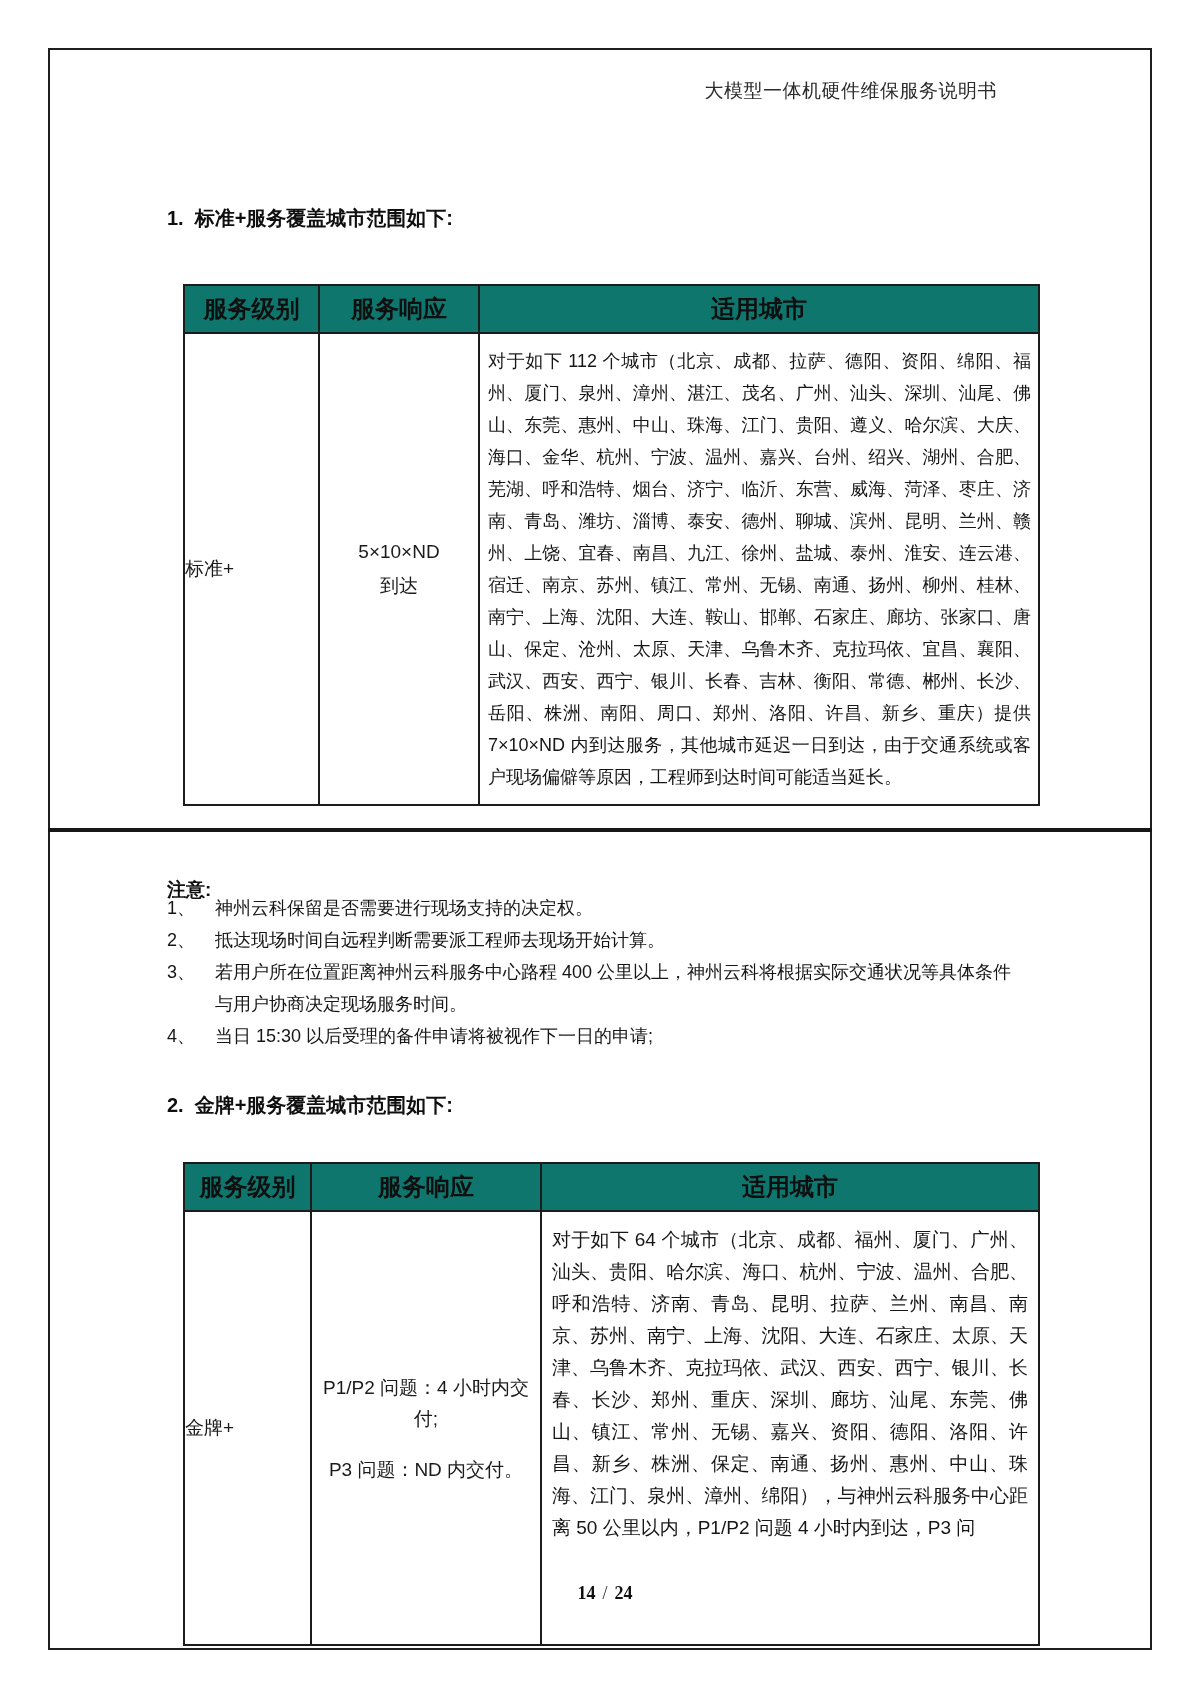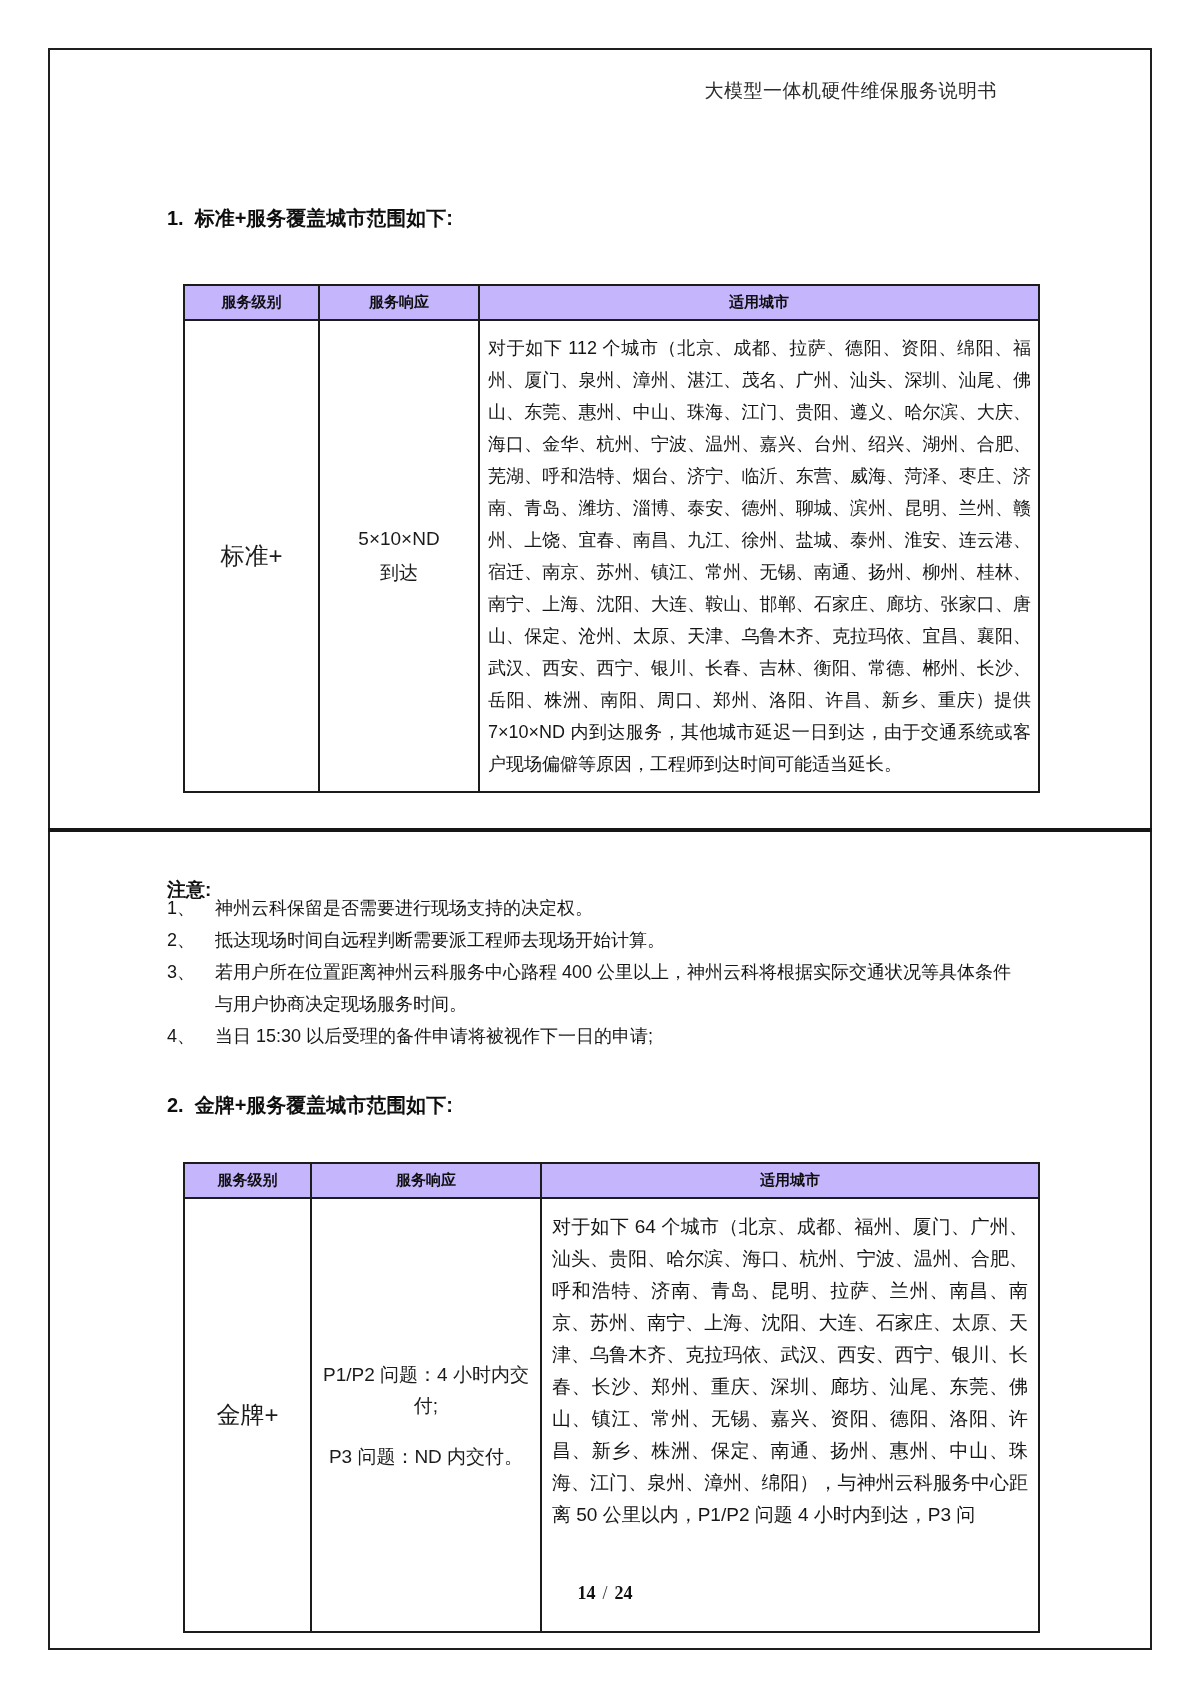--- a/index.html
+++ b/index.html
@@ -30,24 +30,24 @@
   .sec-heading .num { display:inline-block; margin-right:11px; }
 
   table.svc {
     position:absolute; left:183px; width:855px;
     border-collapse:collapse; table-layout:fixed;
   }
   #table1 { top:284px; }
   #table2 { top:1162px; }
   table.svc th, table.svc td { border:2px solid #1c1c1c; }
   table.svc th {
-    background:#c4b5fd; height:35px; font-size:15px; font-weight:bold;
+    background:#0f766e; height:48px; font-size:24px; font-weight:bold;
     text-align:center; vertical-align:middle; color:#0f0f0f;
   }
-  td.lvl  { text-align:center; vertical-align:middle; font-size:24px; }
+  td.lvl  { text-align:left; vertical-align:middle; font-size:19px; }
   td.resp { text-align:center; vertical-align:middle; font-size:19px; line-height:31px; }
   td.resp .resp-gap { height:20px; }
   #table1 td.resp .line { line-height:34px; }
   td.cities {
     vertical-align:top; text-align:justify; text-justify:inter-ideograph;
     color:#161616;
   }
   #table1 td.cities { font-size:18px; line-height:32px; padding:11px 7px 11px 8px; height:472px; }
   #table2 td.cities { font-size:19px; line-height:32px; padding:12px 10px;       height:434px; }
 

